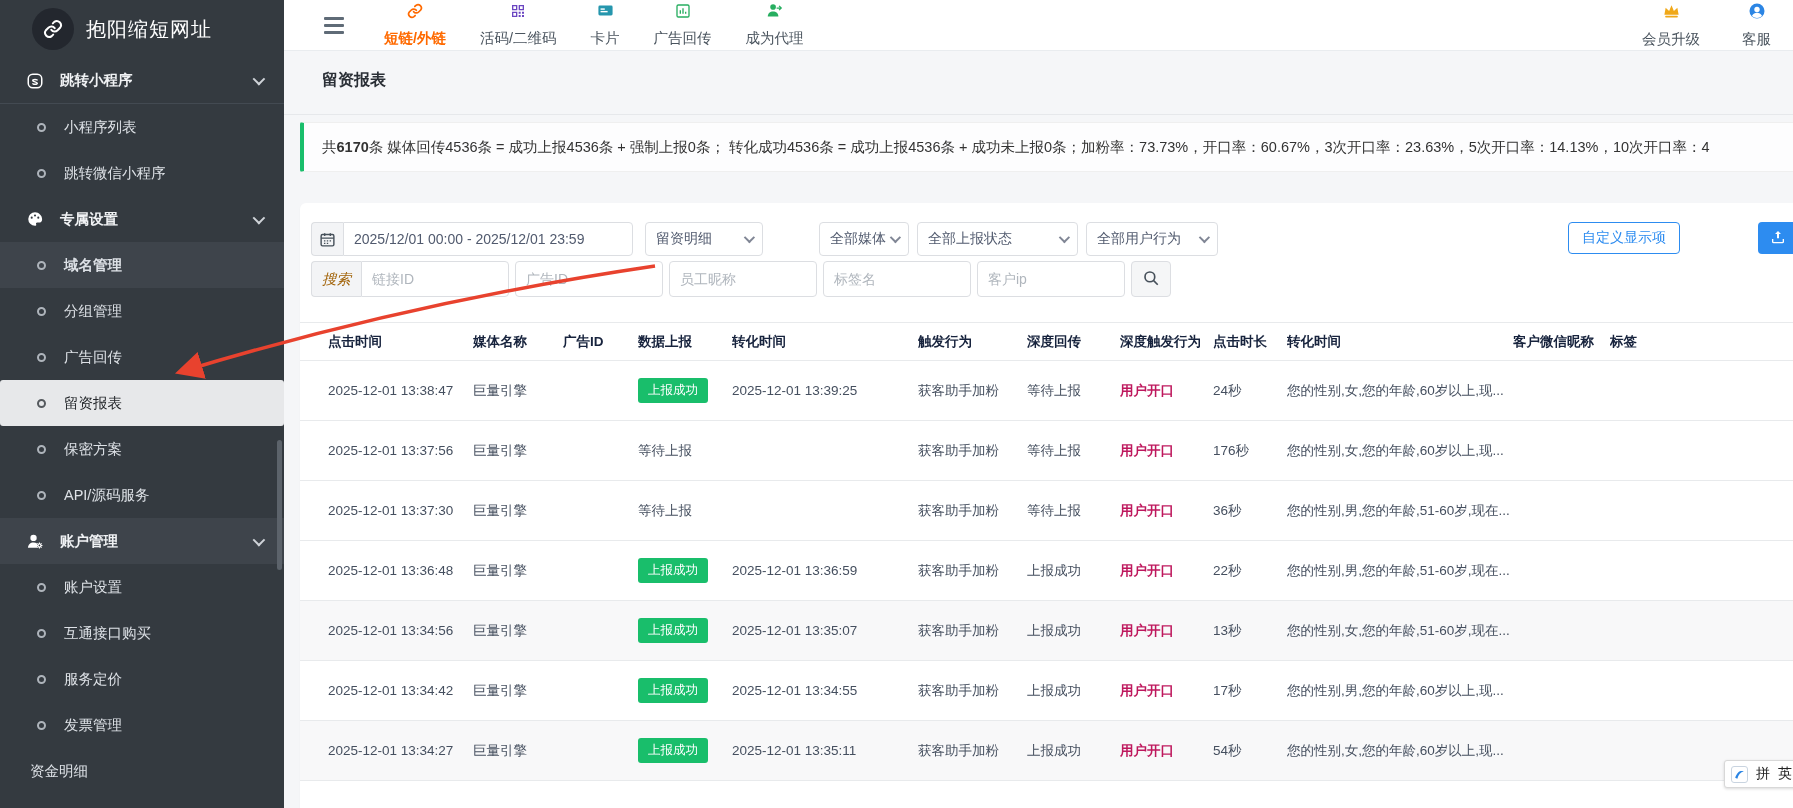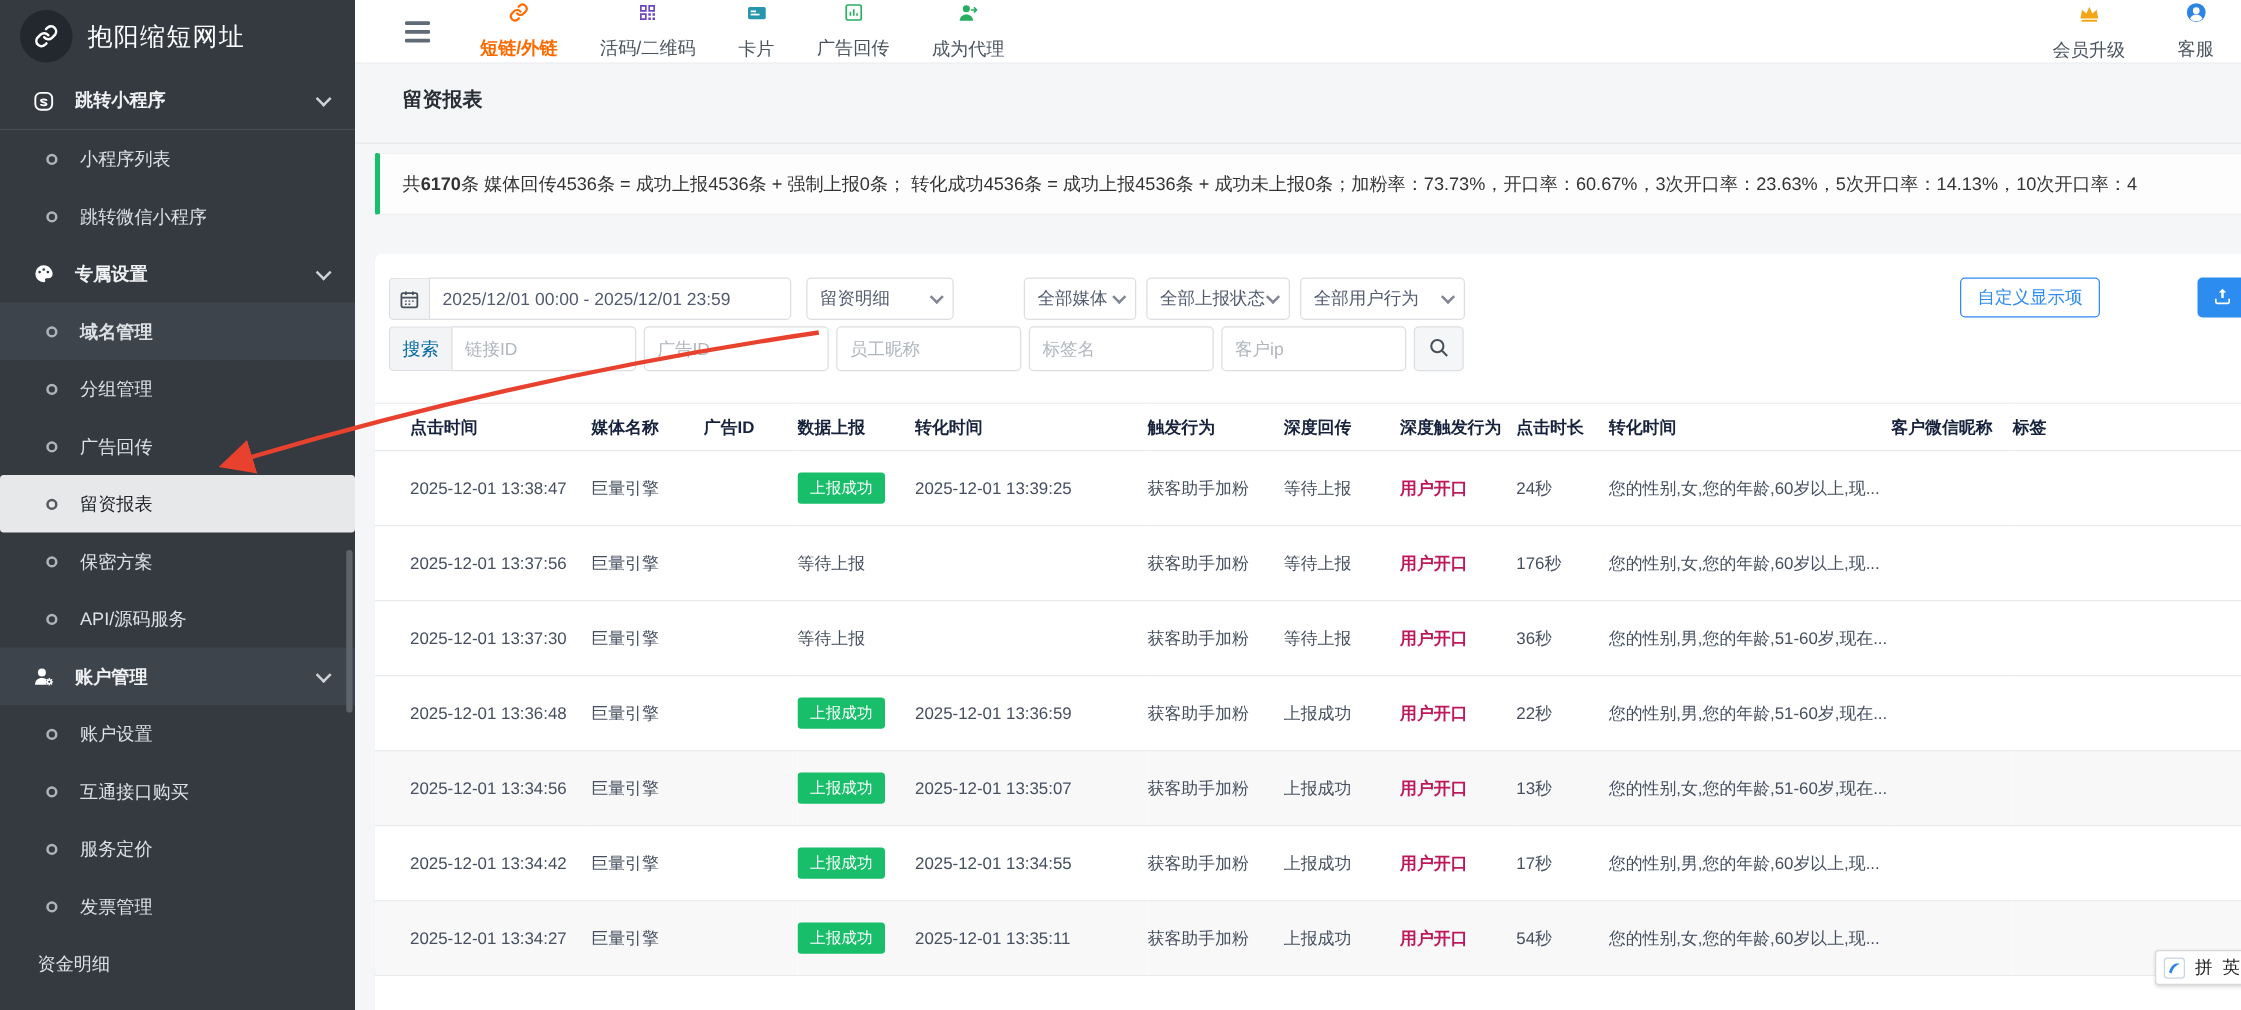--- a/index.html
+++ b/index.html
@@ -2,21 +2,21 @@
 <html><head>
 <meta charset="utf-8">
 <style>
   * { margin:0; padding:0; box-sizing:border-box; }
   html,body { width:1793px; height:808px; overflow:hidden; }
   body { font-family:"Liberation Sans","DejaVu Sans",sans-serif; background:#fff; }
   .viewport { position:relative; width:1793px; height:808px; overflow:hidden; background:#f5f6f8; }
 
   
   .sidebar { position:absolute; left:0; top:0; width:284px; height:808px; background:#343a40; z-index:10; overflow:hidden; }
-  .brand { height:58px; display:flex; align-items:center; padding-left:16px; }
+  .brand { height:58px; display:flex; align-items:center; padding-left:32px; }
   .brand-logo { width:42px; height:42px; border-radius:50%; background:#23272e; display:flex; align-items:center; justify-content:center; flex:none; }
   .brand-title { color:#fff; font-size:20px; margin-left:12px; letter-spacing:1px; white-space:nowrap; }
   .s-item { height:46px; display:flex; align-items:center; padding:0 22px 0 24px; cursor:pointer; color:#dde1e6; position:relative; }
   .s-item .s-ic { width:22px; display:flex; justify-content:center; margin-right:14px; flex:none; }
   .s-item.child { padding-left:30px; }
   .s-item.child .s-ic { margin-right:12px; }
   .s-label { font-size:14.5px; white-space:nowrap; }
   .s-item.parent .s-label { font-weight:bold; color:#f0f2f4; }
   .s-item.first { border-bottom:1px solid #434a52; }
   .s-item.hl { background:#3e444b; }
@@ -47,28 +47,28 @@
   .card { position:absolute; left:16px; top:152px; width:1530px; height:640px; background:#fff; border-radius:6px; box-shadow:0 1px 2px rgba(0,0,0,.04); }
 
   .filter-row { position:absolute; left:11px; top:19px; height:34px; display:flex; align-items:stretch; }
   .addon { background:#f3f4f6; border:1px solid #dcdee2; border-right:none; border-radius:4px 0 0 4px; display:flex; align-items:center; justify-content:center; }
   .date-addon { width:32px; }
   .date-input { width:290px; border:1px solid #dcdee2; border-radius:0 4px 4px 0; font-size:14px; color:#515a6e; padding:0 10px; background:#fff; font-family:inherit; }
   .sel { border:1px solid #dcdee2; border-radius:4px; background:#fff; display:flex; align-items:center; padding:0 10px; font-size:14px; color:#515a6e; cursor:pointer; }
   .sel .sel-chev { margin-left:auto; width:8px; height:8px; border-right:2px solid #808695; border-bottom:2px solid #808695; transform:rotate(45deg) translateY(-2px); }
   .sel-type { width:118px; margin-left:12px; }
   .sel-media { width:90px; margin-left:56px; }
-  .sel-status { width:115px; margin-left:8px; }
+  .sel-status { width:161px; margin-left:8px; }
   .sel-behavior { width:132px; margin-left:8px; }
 
   .btn-customize { position:absolute; left:1268px; top:19px; width:112px; height:32px; border:1px solid #2d8cf0; color:#2d8cf0; background:#fff; border-radius:4px; font-size:14px; display:flex; align-items:center; justify-content:center; cursor:pointer; }
   .btn-export { position:absolute; left:1458px; top:19px; width:110px; height:32px; background:#2d8cf0; color:#fff; border:none; border-radius:4px; font-size:14px; display:flex; align-items:center; gap:7px; padding-left:12px; cursor:pointer; overflow:hidden; white-space:nowrap; }
 
   .search-row { position:absolute; left:11px; top:58px; height:36px; display:flex; align-items:stretch; }
-  .search-addon { width:50px; font-size:14.5px; color:#0369a1; }
+  .search-addon { width:50px; font-size:14.5px; color:#a16207;font-style:italic; }
   .s-input { width:148px; border:1px solid #dcdee2; font-size:14px; color:#515a6e; padding:0 10px; background:#fff; font-family:inherit; border-radius:4px; margin-left:6px; }
   .s-input.joined { border-radius:0 4px 4px 0; margin-left:0; }
   .s-input::placeholder { color:#b0b6bd; }
   .btn-search { width:40px; margin-left:6px; background:#f5f6f7; border:1px solid #dcdee2; border-radius:4px; display:flex; align-items:center; justify-content:center; cursor:pointer; }
 
   
   .tbl-wrap { position:absolute; left:0; top:119px; width:1530px; overflow:hidden; }
   table { border-collapse:collapse; table-layout:fixed; width:1510px; }
   th { height:38px; text-align:left; font-size:13.5px; font-weight:bold; color:#17233d; border-top:1px solid #e8eaec; border-bottom:1px solid #e8eaec; white-space:nowrap; overflow:hidden; }
   td { height:60px; font-size:13.5px; color:#454f5f; border-bottom:1px solid #e8eaec; white-space:nowrap; overflow:hidden; }

